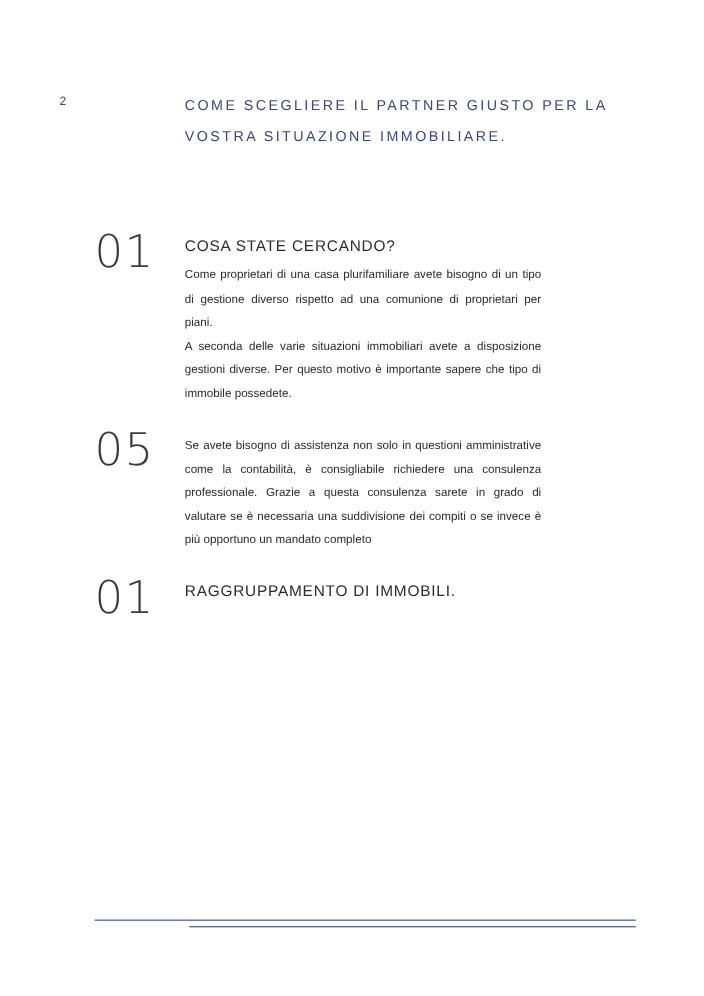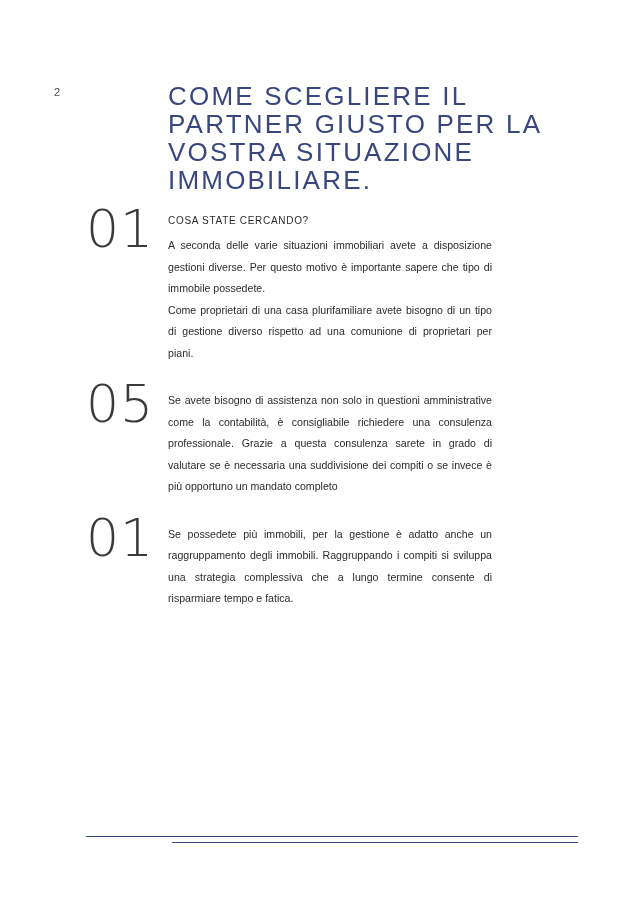--- a/index.html
+++ b/index.html
@@ -28,21 +28,21 @@
     font-size: 11px;
     color: #4a4a4a;
     letter-spacing: 0.2px;
   }
 
   .title {
     position: absolute;
     left: 168px;
     top: 82px;
     width: 400px;
-    font-size: 26px;
+    font-size: 13px;
     line-height: 28px;
     letter-spacing: 2.2px;
     color: #39477e;
     font-weight: 400;
     text-transform: uppercase;
   }
 
   .sections {
     position: absolute;
     left: 0;
@@ -54,35 +54,35 @@
     position: relative;
     margin-bottom: 26px;
     min-height: 100px;
   }
 
   .section-number {
     position: absolute;
     left: 86px;
     top: -8px;
     width: 76px;
-    font-size: 52px;
+    font-size: 41px;
     line-height: 44px;
     font-weight: 300;
     color: #3a3a3a;
     letter-spacing: 1px;
     font-family: "DejaVu Sans", sans-serif;
   }
 
   .section-body {
     margin-left: 168px;
     width: 324px;
   }
 
   .section-heading {
-    font-size: 10px;
+    font-size: 14px;
     letter-spacing: 0.7px;
     color: #2b2b2b;
     margin-bottom: 9px;
     text-transform: uppercase;
   }
 
   .section-text {
     font-size: 10.6px;
     line-height: 21.5px;
     color: #2b2b2b;
@@ -126,41 +126,39 @@
 
   <div class="title">COME SCEGLIERE IL PARTNER GIUSTO PER LA VOSTRA SITUAZIONE IMMOBILIARE.</div>
 
   <div class="sections">
 
     <div class="section">
       <div class="section-number">01</div>
       <div class="section-body">
         <div class="section-heading">COSA STATE CERCANDO?</div>
         <div class="section-text">
+          <p>Come proprietari di una casa plurifamiliare avete bisogno di un tipo di gestione diverso rispetto ad una comunione di proprietari per piani.</p>
           <p>A seconda delle varie situazioni immobiliari avete a disposizione gestioni diverse. Per questo motivo è importante sapere che tipo di immobile possedete.</p>
-          <p>Come proprietari di una casa plurifamiliare avete bisogno di un tipo di gestione diverso rispetto ad una comunione di proprietari per piani.</p>
         </div>
       </div>
     </div>
 
     <div class="section">
       <div class="section-number">05</div>
       <div class="section-body">
         <div class="section-text">
           <p>Se avete bisogno di assistenza non solo in questioni amministrative come la contabilità, è consigliabile richiedere una consulenza professionale. Grazie a questa consulenza sarete in grado di valutare se è necessaria una suddivisione dei compiti o se invece è più opportuno un mandato completo</p>
         </div>
       </div>
     </div>
 
     <div class="section">
       <div class="section-number">01</div>
       <div class="section-body">
-        <div class="section-text">
-          <p>Se possedete più immobili, per la gestione è adatto anche un raggruppamento degli immobili. Raggruppando i compiti si sviluppa una strategia complessiva che a lungo termine consente di risparmiare tempo e fatica.</p>
-        </div>
+        <div class="section-heading">RAGGRUPPAMENTO DI IMMOBILI.</div>
       </div>
     </div>
 
   </div>
 
   <div class="footer-rules">
     <div class="rule-top"></div>
     <div class="rule-bottom"></div>
   </div>
 

